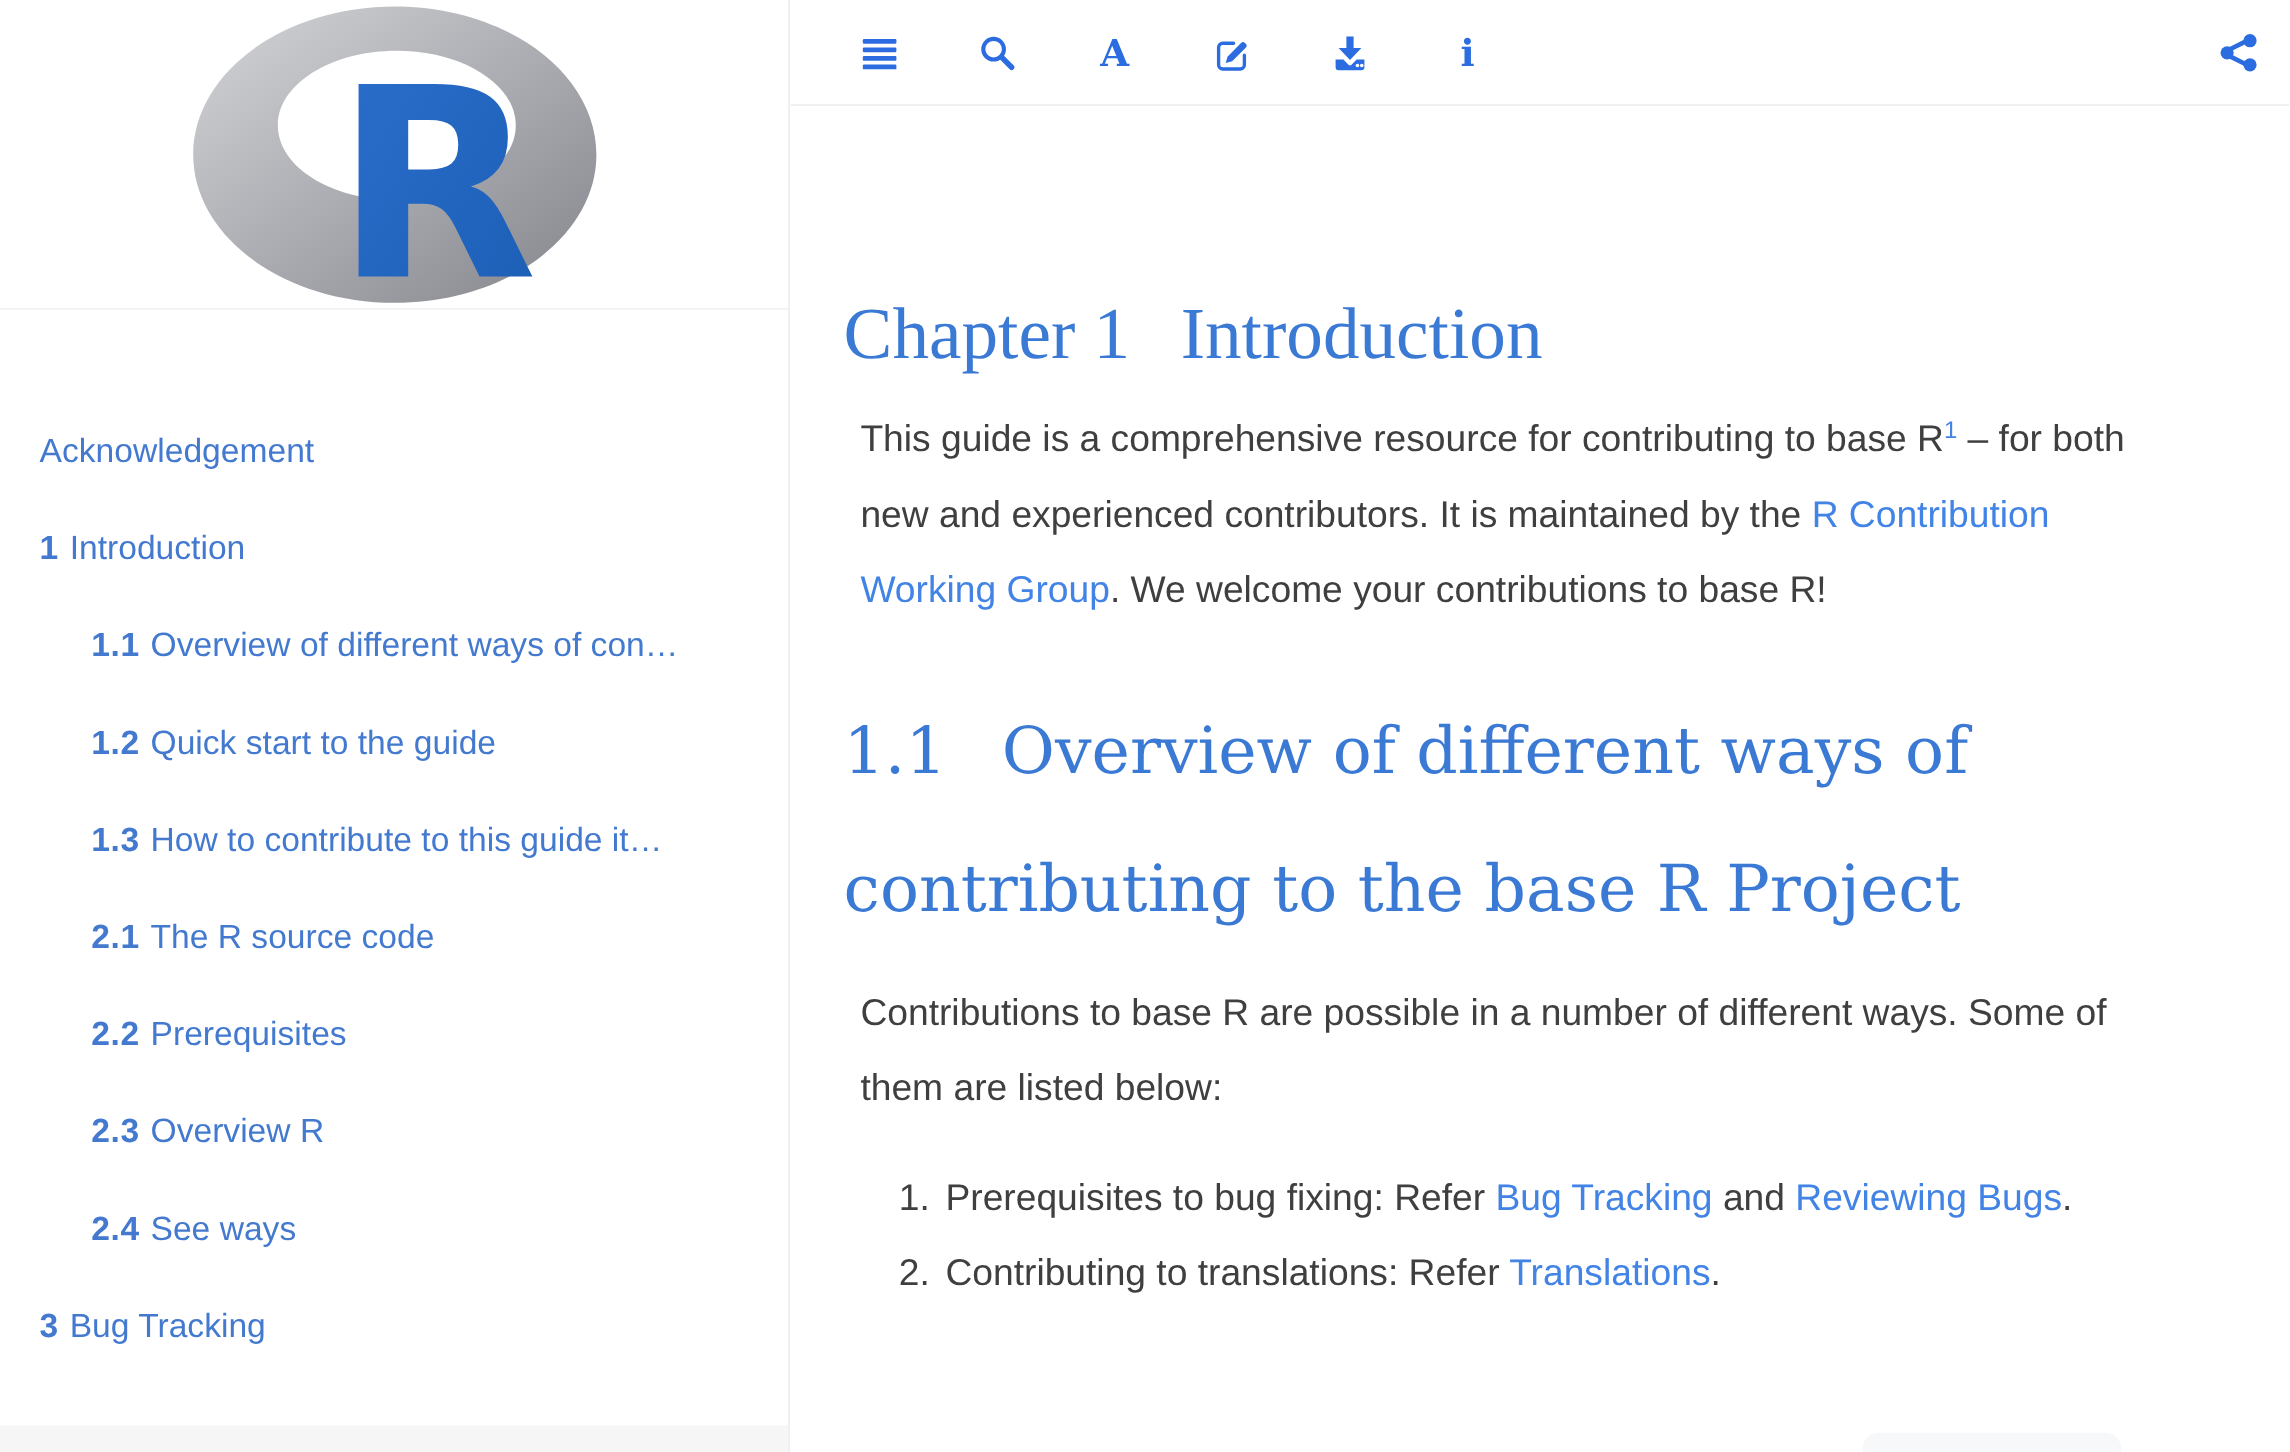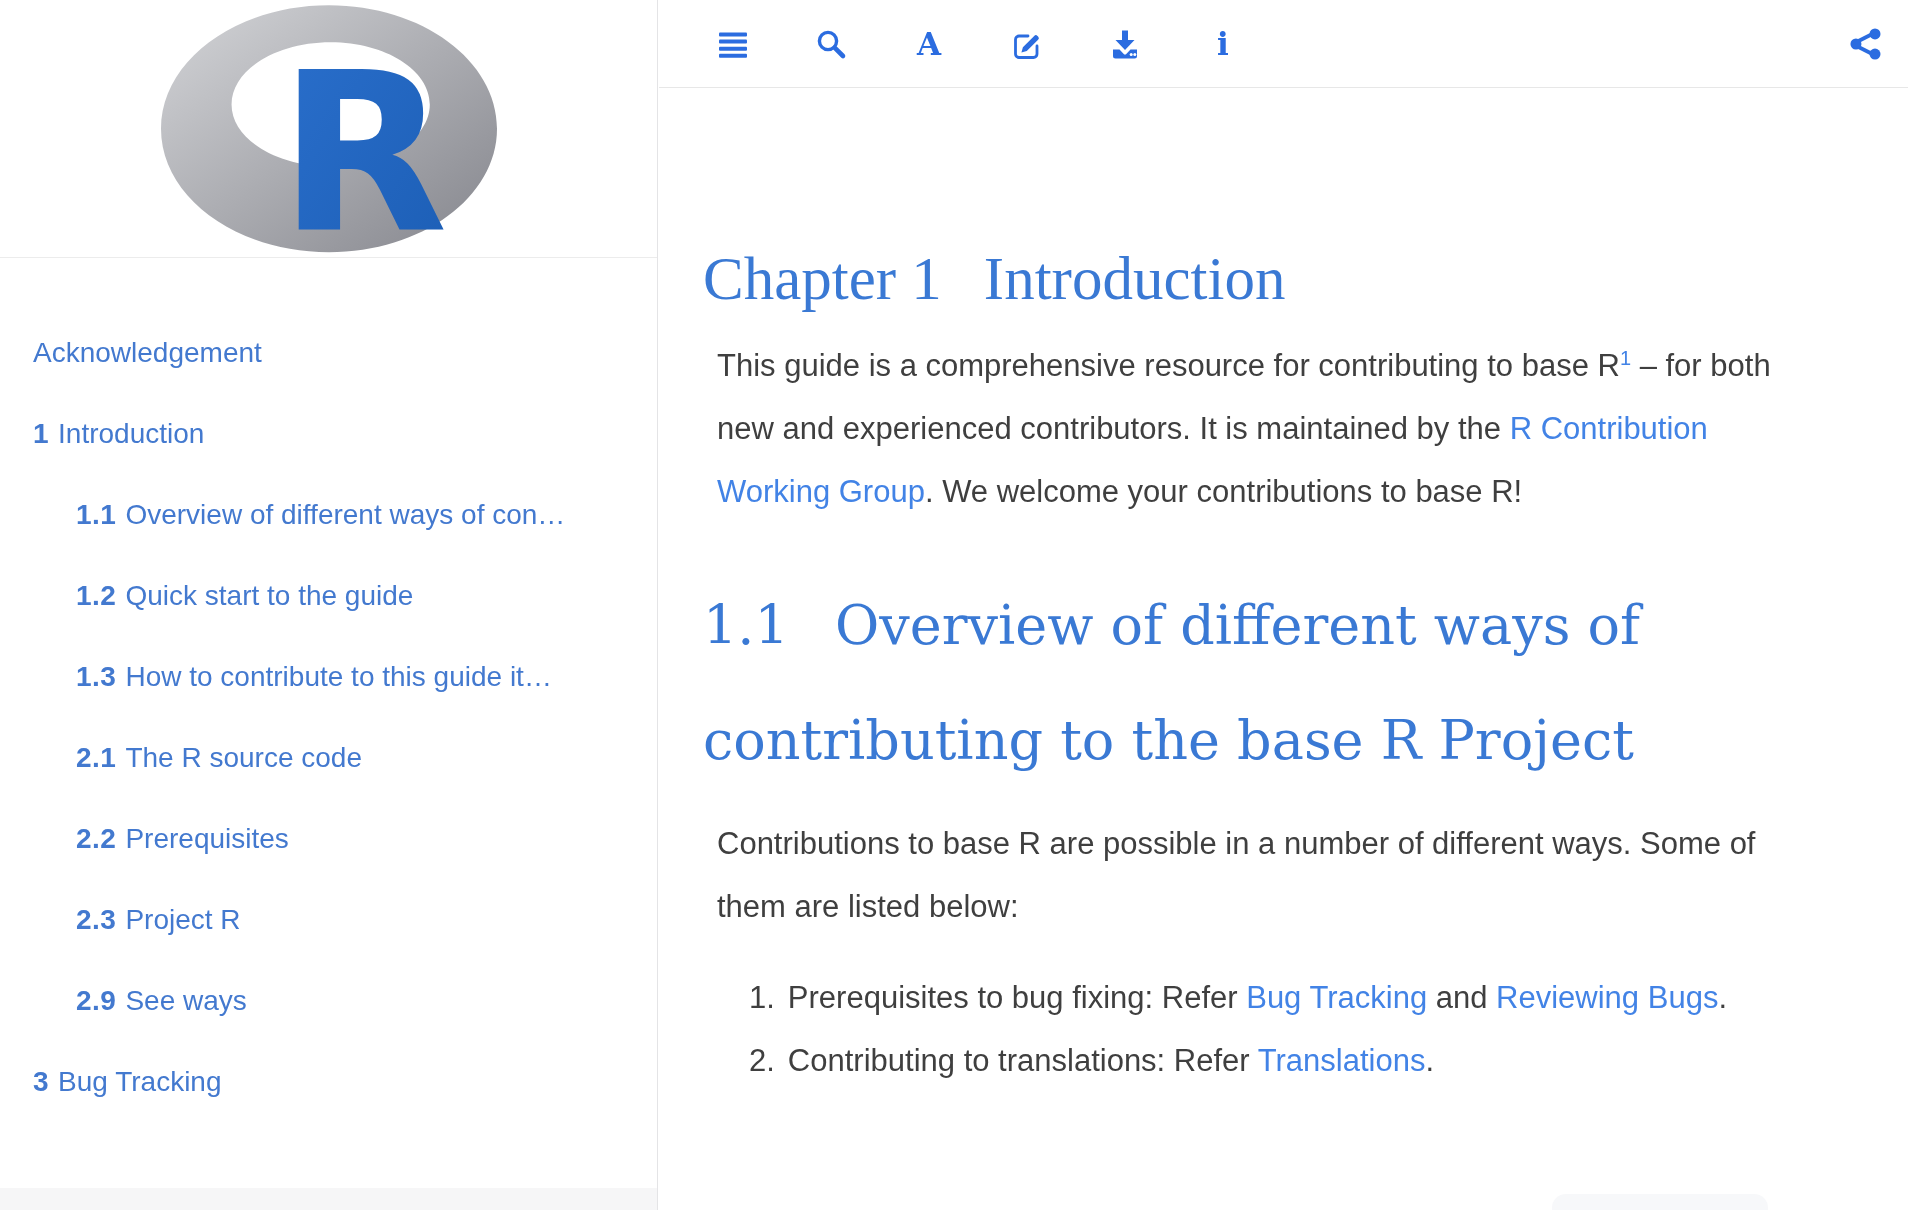--- a/index.html
+++ b/index.html
@@ -32,20 +32,21 @@
   .logo-area svg { margin-top: 2px; }
   .toc { padding-top: 78px; display: block; }
   .toc-item {
     display: block;
     font-size: 28px; line-height: 34px;
     margin-bottom: 47px;
     color: var(--sidebar-blue);
     text-decoration: none;
     white-space: nowrap; overflow: hidden;
     cursor: pointer;
+    margin-top: 23px;
   }
   .toc-item.level1 { padding-left: 33px; }
   .toc-item.level2 { padding-left: 76px; }
   .toc-item b { font-weight: 700; margin-right: 9px; letter-spacing: 0.5px; }
   .sidebar-bottom {
     position: absolute; left: 0; right: 0; bottom: 0;
     height: 22px; background: #f6f6f7;
   }
   
   .main { position: absolute; left: 659px; top: 0; right: 0; bottom: 0; background: #fff; }
@@ -121,22 +122,22 @@
     </svg>
   </div>
   <nav class="toc">
       <a class="toc-item level1" href="#"><span>Acknowledgement</span></a>
       <a class="toc-item level1" href="#"><b>1</b><span>Introduction</span></a>
       <a class="toc-item level2" href="#"><b>1.1</b><span>Overview of different ways of con…</span></a>
       <a class="toc-item level2" href="#"><b>1.2</b><span>Quick start to the guide</span></a>
       <a class="toc-item level2" href="#"><b>1.3</b><span>How to contribute to this guide it…</span></a>
       <a class="toc-item level2" href="#"><b>2.1</b><span>The R source code</span></a>
       <a class="toc-item level2" href="#"><b>2.2</b><span>Prerequisites</span></a>
-      <a class="toc-item level2" href="#"><b>2.3</b><span>Project R</span></a>
-      <a class="toc-item level2" href="#"><b>2.9</b><span>See ways</span></a>
+      <a class="toc-item level2" href="#"><b>2.3</b><span>Overview R</span></a>
+      <a class="toc-item level2" href="#"><b>2.4</b><span>See ways</span></a>
       <a class="toc-item level1" href="#"><b>3</b><span>Bug Tracking</span></a>
     </nav>
   <div class="sidebar-bottom"></div>
 </aside>
 
 <main class="main">
   <div class="toolbar">
     <button class="tool">
       <svg width="32" height="32" viewBox="0 0 32 32">
         <g fill="currentColor">

